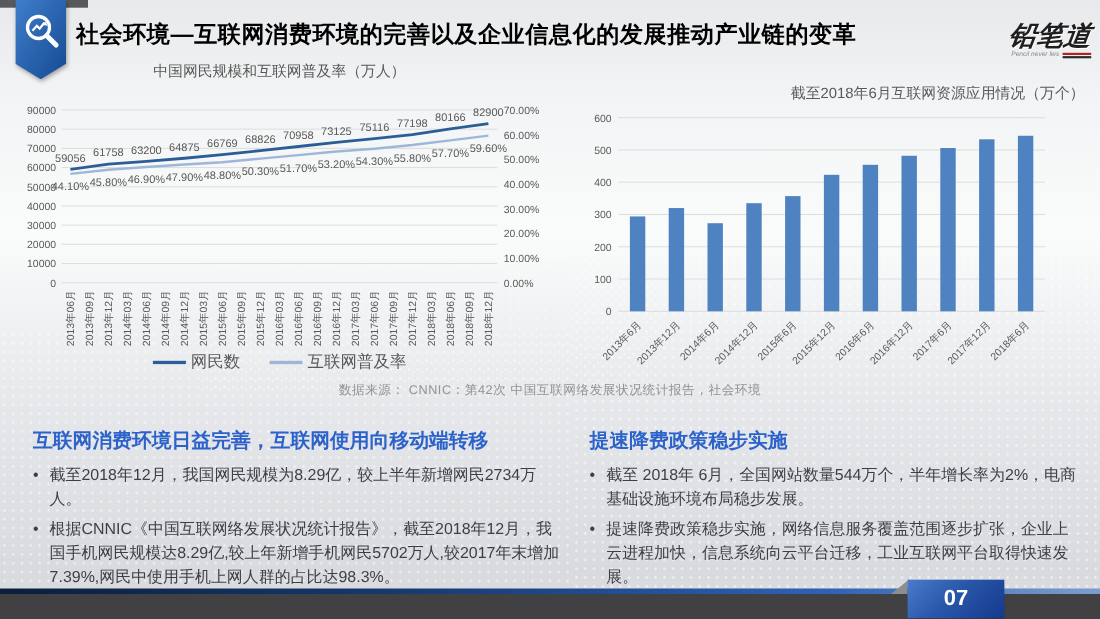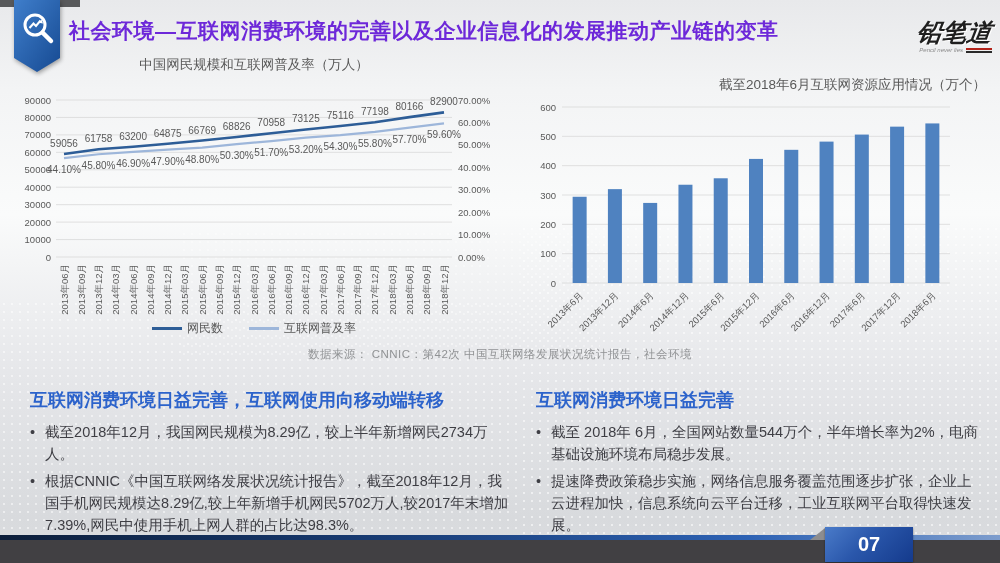--- a/index.html
+++ b/index.html
@@ -9,39 +9,39 @@
     background:linear-gradient(180deg,#e8e9eb 0%,#f3f4f5 16%,#fafbfb 38%,#e6e7ea 66%,#d8dadd 92%,#dcdee1 100%);
   }
   .dots{position:absolute;background-image:radial-gradient(circle,#ffffff 1.1px,rgba(255,255,255,0) 1.3px);background-size:8px 8px;pointer-events:none;}
   #dots-left{left:0;top:300px;width:520px;height:245px;opacity:.5;}
   #dots-right{left:520px;top:225px;width:480px;height:320px;opacity:.55;}
   #dots-mid{left:180px;top:230px;width:420px;height:130px;opacity:.35;}
 
   
   #top-tab{position:absolute;left:0;top:0;width:80px;height:7px;background:#58595b;}
   #ribbon{position:absolute;left:14px;top:0;width:46px;height:72px;filter:drop-shadow(1px 2px 2px rgba(0,0,0,.35));}
-  #page-title{position:absolute;left:69px;top:17px;width:815px;font-size:21px;font-weight:bold;color:#6d28d9;letter-spacing:.5px;}
+  #page-title{position:absolute;left:69px;top:17px;width:815px;font-size:21px;font-weight:bold;color:#000000;letter-spacing:.5px;}
   #logo{position:absolute;right:8px;top:16px;width:95px;text-align:right;}
   #logo .logo-text{font-size:25px;font-weight:bold;font-style:italic;color:#1f1f1f;transform:skewX(-8deg);text-shadow:1px 1px 0 #fff;}
   #logo .logo-sub{display:flex;align-items:center;justify-content:flex-end;gap:3px;margin-top:-2px;}
   #logo .logo-sub span{font-size:6px;color:#8a8a8a;font-style:italic;}
   #logo .logo-lines{display:inline-flex;flex-direction:column;gap:1px;}
   #logo .logo-lines i{display:block;width:26px;height:2px;background:#b3231a;}
   #logo .logo-lines i:last-child{background:#2a2a2a;}
 
   
   .chart-title{position:absolute;font-size:13.5px;color:#595959;text-align:center;}
   #combo-title{left:18px;top:56px;width:472px;}
   #bar-title{left:518px;top:76px;width:468px;text-align:right;}
   svg .ax{font-size:9.5px;fill:#595959;font-family:"Liberation Sans","DejaVu Sans",sans-serif;}
   svg .dl{font-size:10px;fill:#595959;font-family:"Liberation Sans","DejaVu Sans",sans-serif;}
   #combo-svg{position:absolute;left:18px;top:88px;}
   #bar-svg{position:absolute;left:518px;top:90px;}
   #combo-legend{position:absolute;left:18px;top:320px;width:472px;display:flex;justify-content:center;gap:26px;align-items:center;}
-  .leg-item{display:flex;align-items:center;gap:5px;font-size:12px;color:#595959;}
+  .leg-item{display:flex;align-items:center;gap:5px;font-size:15px;color:#595959;}
   .leg-line{display:inline-block;width:30px;height:3px;}
 
   #source-note{position:absolute;left:0;top:347px;width:1000px;text-align:center;font-size:11.5px;color:#909294;letter-spacing:.5px;}
 
   
   .section{position:absolute;top:376px;}
   #section-left{left:30px;width:482px;}
   #section-right{left:536px;width:444px;}
   .section h2{margin:12px 0 9px 0;font-size:18px;font-weight:bold;color:#2c63cb;}
   .section ul{margin:0;padding:0;list-style:none;}
@@ -234,21 +234,21 @@
         <span>截至2018年12月，我国网民规模为8.29亿，较上半年新增网民2734万人。</span>
       </li>
     <li>
         <span class="marker">•</span>
         <span>根据CNNIC《中国互联网络发展状况统计报告》，截至2018年12月，我国手机网民规模达8.29亿,较上年新增手机网民5702万人,较2017年末增加 7.39%,网民中使用手机上网人群的占比达98.3%。</span>
       </li>
   </ul>
 </div>
 
 <div class="section" id="section-right">
-  <h2>互联网消费环境日益完善</h2>
+  <h2>提速降费政策稳步实施</h2>
   <ul>
     <li>
         <span class="marker">•</span>
         <span>截至 2018年 6月，全国网站数量544万个，半年增长率为2%，电商基础设施环境布局稳步发展。</span>
       </li>
     <li>
         <span class="marker">•</span>
         <span>提速降费政策稳步实施，网络信息服务覆盖范围逐步扩张，企业上云进程加快，信息系统向云平台迁移，工业互联网平台取得快速发展。</span>
       </li>
   </ul>

